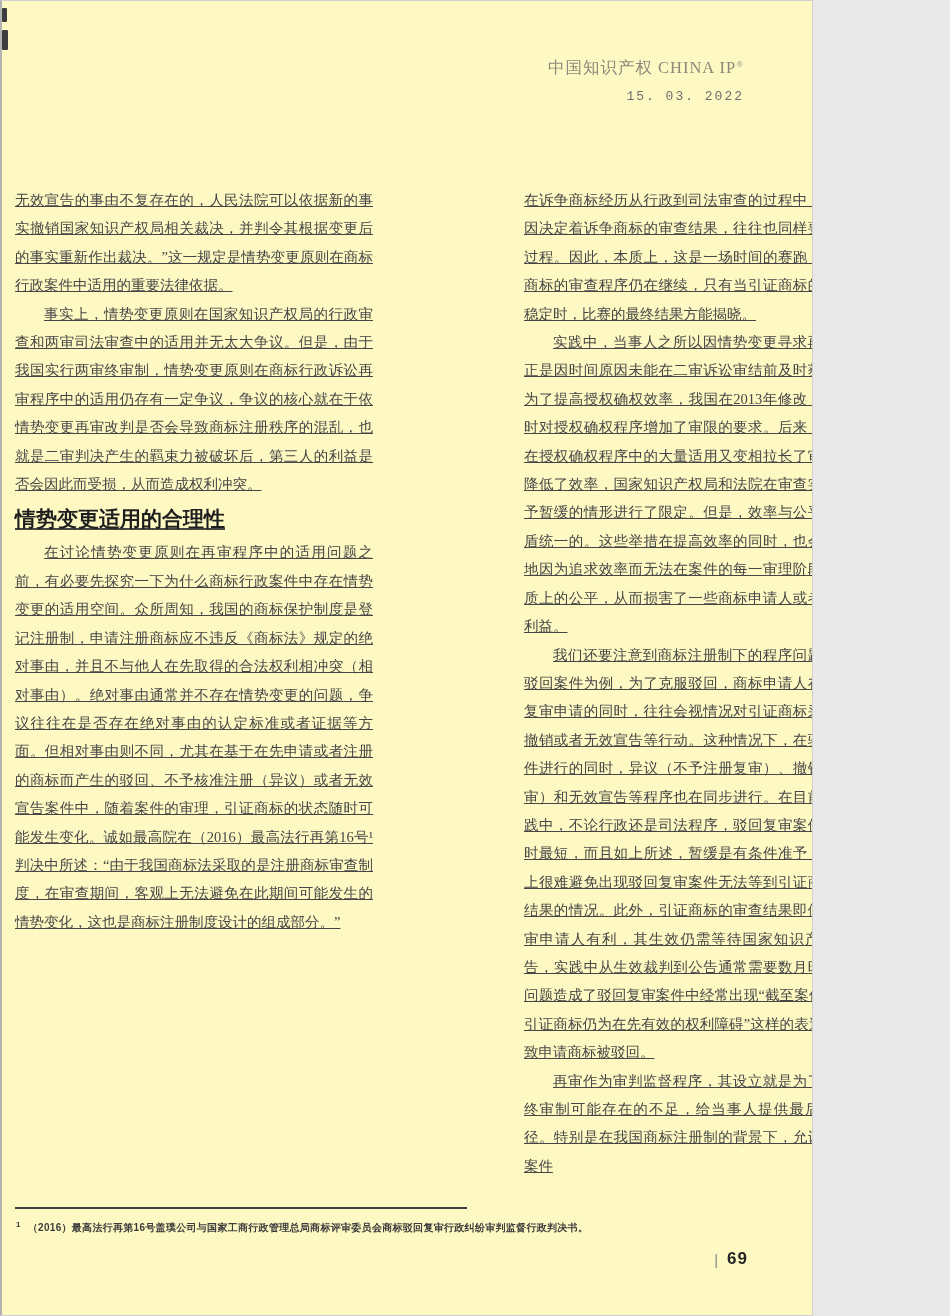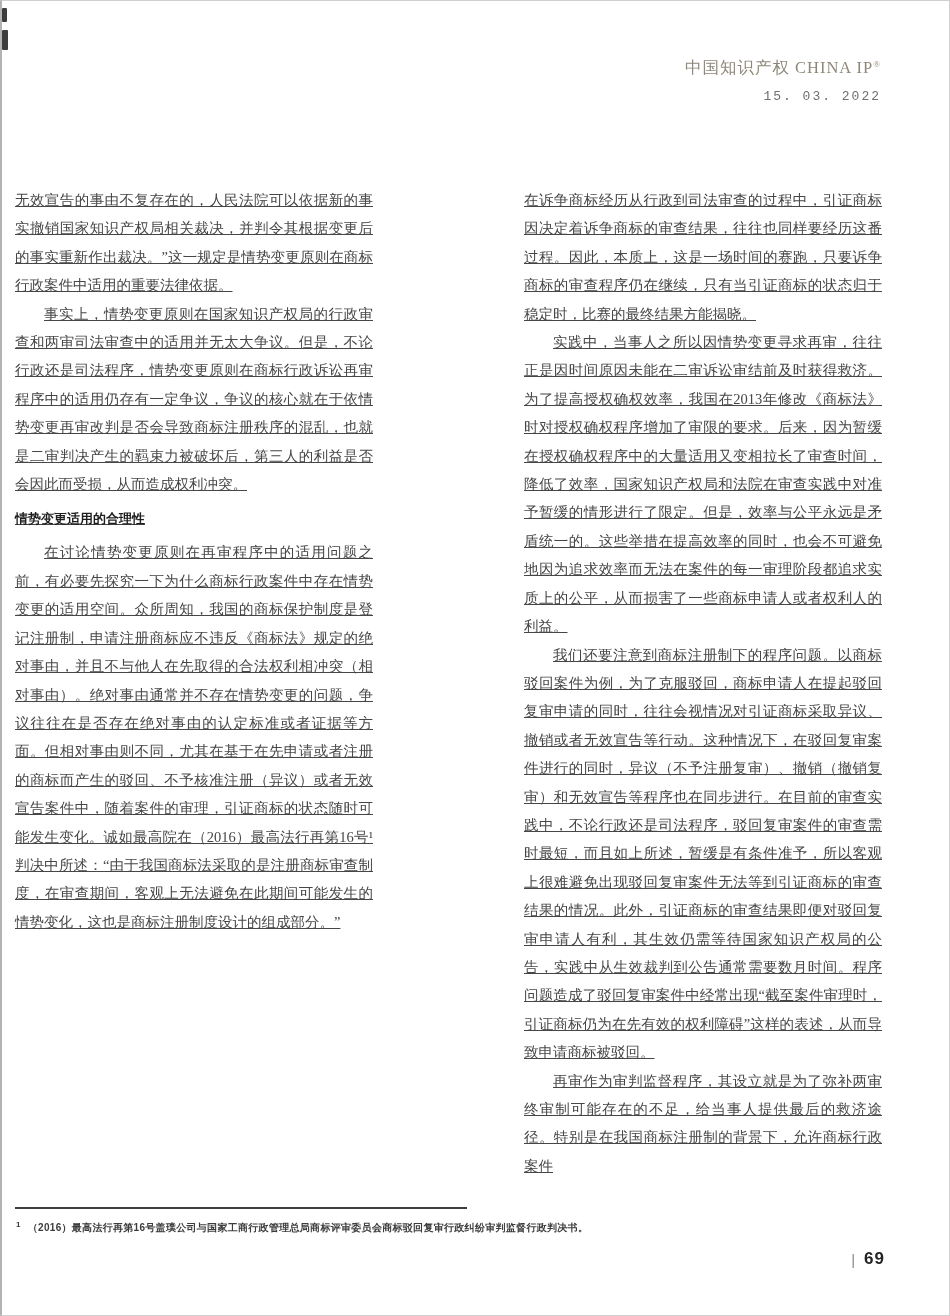--- a/index.html
+++ b/index.html
@@ -1,20 +1,20 @@
 <!DOCTYPE html>
 <html style="--quote-blue: #2a58ac;"><head>
 <meta charset="utf-8">
 <style>
   * { box-sizing: border-box; }
   html, body { margin: 0; padding: 0; background: #e9e9e9; }
   .page {
     position: relative;
-    width: 950px; height: 1316px;
-    background: #ffffff;
+    width: 813px; height: 1316px;
+    background: #fef9c3;
     border: 1px solid #cfcfcf;
     border-left: 2px solid #b3b3b3;
     overflow: hidden;
     font-family: "Liberation Serif", "DejaVu Serif", serif;
     color: #464646;
   }
 
   
   .scan-mark { position: absolute; left: 0; background: #3d3d3d; border-radius: 1px; }
   .scan-mark.m1 { top: 7px;  width: 5px; height: 14px; }
@@ -30,21 +30,21 @@
   }
 
   
   .col { position: absolute; top: 185px; font-size: 14.5px; line-height: 28.4px; text-align: justify; text-decoration: underline; }
   .col-left  { left: 13px;  width: 358px; }
   .col-right { left: 522px; width: 358px; }
   .para { margin: 0; }
   .para.indent { text-indent: 2em; }
   .section-heading {
     font-family: "Liberation Sans", "DejaVu Sans", sans-serif;
-    font-size: 13px; font-weight: bold; color: #1e1e1e;
+    font-size: 21px; font-weight: bold; color: #1e1e1e;
     line-height: 24px; margin: 9px 0 7px 0; text-align: left;
   }
 
   
   .col-quote { position: absolute; left: 388px; top: 890px; width: 133px; }
   .quote-arrow-box { position: relative; height: 48px; border-bottom: 2px solid #4d4d4d; }
   .quote-arrow-box svg { position: absolute; left: 2px; top: 4px; }
   .quote-text {
     margin-top: 9px;
     font-family: "Liberation Sans", "DejaVu Sans", sans-serif;
@@ -77,21 +77,21 @@
   <div class="scan-mark m2"></div>
 
   <div class="header">
     <div class="brand"><span>中国知识产权 CHINA IP</span><sup>®</sup></div>
     <div class="issue-date">15. 03. 2022</div>
   </div>
 
   <div class="col col-left">
     <div>
         <p class="para">无效宣告的事由不复存在的，人民法院可以依据新的事实撤销国家知识产权局相关裁决，并判令其根据变更后的事实重新作出裁决。”这一规定是情势变更原则在商标行政案件中适用的重要法律依据。</p>
-        <p class="para indent">事实上，情势变更原则在国家知识产权局的行政审查和两审司法审查中的适用并无太大争议。但是，不论行政还是司法程序，情势变更原则在商标行政诉讼再审程序中的适用仍存有一定争议，争议的核心就在于依情势变更再审改判是否会导致商标注册秩序的混乱，也就是二审判决产生的羁束力被破坏后，第三人的利益是否会因此而受损，从而造成权利冲突。</p>
+        <p class="para indent">事实上，情势变更原则在国家知识产权局的行政审查和两审司法审查中的适用并无太大争议。但是，由于我国实行两审终审制，情势变更原则在商标行政诉讼再审程序中的适用仍存有一定争议，争议的核心就在于依情势变更再审改判是否会导致商标注册秩序的混乱，也就是二审判决产生的羁束力被破坏后，第三人的利益是否会因此而受损，从而造成权利冲突。</p>
       </div>
     <h2 class="section-heading">情势变更适用的合理性</h2>
     <div>
         <p class="para indent">在讨论情势变更原则在再审程序中的适用问题之前，有必要先探究一下为什么商标行政案件中存在情势变更的适用空间。众所周知，我国的商标保护制度是登记注册制，申请注册商标应不违反《商标法》规定的绝对事由，并且不与他人在先取得的合法权利相冲突（相对事由）。绝对事由通常并不存在情势变更的问题，争议往往在是否存在绝对事由的认定标准或者证据等方面。但相对事由则不同，尤其在基于在先申请或者注册的商标而产生的驳回、不予核准注册（异议）或者无效宣告案件中，随着案件的审理，引证商标的状态随时可能发生变化。诚如最高院在（2016）最高法行再第16号¹判决中所述：“由于我国商标法采取的是注册商标审查制度，在审查期间，客观上无法避免在此期间可能发生的情势变化，这也是商标注册制度设计的组成部分。”</p>
       </div>
   </div>
 
 
   <div class="col col-right">
     <div>

